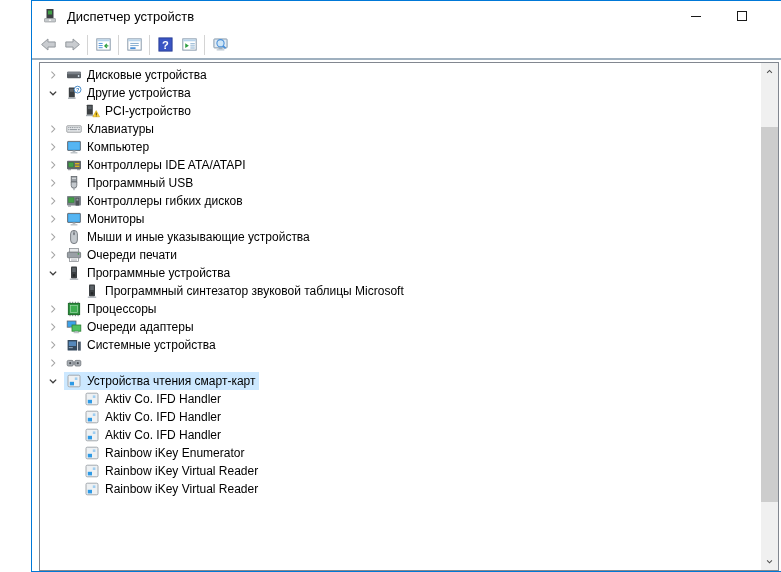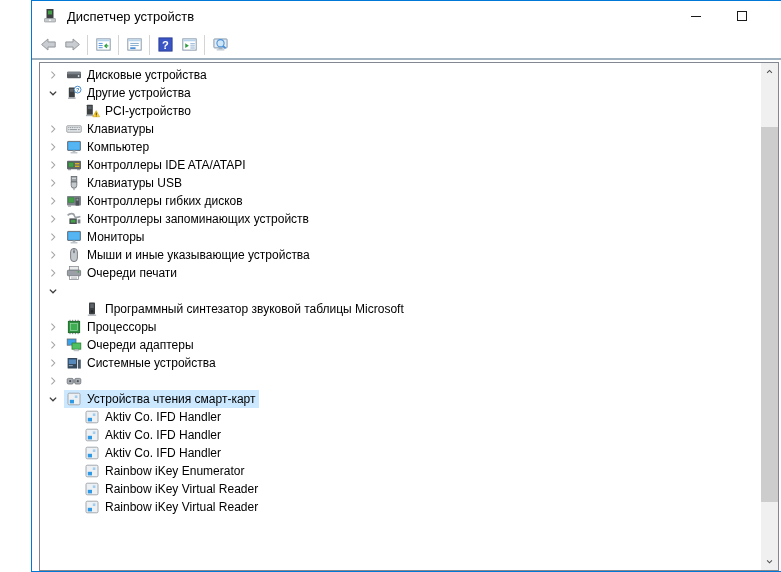--- a/index.html
+++ b/index.html
@@ -294,58 +294,40 @@
             <span class="rowbody">
               <span class="icon">
                 <svg viewBox="0 0 16 16">
                   <rect x="5.2" y="1.4" width="5.6" height="5.6" fill="#9aa0a6" stroke="#63686d" stroke-width="0.8"></rect>
                   <rect x="6.4" y="2.7" width="1.2" height="1.2" fill="#fff"></rect>
                   <rect x="8.4" y="2.7" width="1.2" height="1.2" fill="#fff"></rect>
                   <path d="M5.2 7 h5.6 v3.4 a2.8 2.8 0 0 1 -5.6 0 Z" fill="#c3c8cd" stroke="#63686d" stroke-width="0.8"></path>
                   <rect x="7.4" y="12.6" width="1.2" height="2.6" fill="#9aa0a6"></rect>
                 </svg>
               </span>
-              <span class="rlabel">Клавиатуры USB</span>
+              <span class="rlabel">Программный USB</span>
             </span>
           </div>
           <div class="trow lvl1">
             <span class="chev">
               <svg viewBox="0 0 16 16">
                 <path d="M6.2 4.2 L10 8 L6.2 11.8" fill="none" stroke="#a0a0a0" stroke-width="1.2"></path>
               </svg>
             </span>
             <span class="rowbody">
               <span class="icon">
                 <svg viewBox="0 0 16 16">
                   <rect x="1" y="3" width="14" height="9.6" rx="0.8" fill="#7d838a"></rect>
                   <rect x="2.6" y="4.8" width="5.4" height="4.6" fill="#43a047" stroke="#2c7f34" stroke-width="0.5"></rect>
                   <rect x="9.6" y="4.8" width="3.6" height="7.8" fill="#4b5055"></rect>
                   <rect x="10.4" y="5.6" width="2" height="2" fill="#9aa0a6"></rect>
                   <rect x="2" y="12.6" width="3" height="1" fill="#8a9096"></rect>
                 </svg>
               </span>
               <span class="rlabel">Контроллеры гибких дисков</span>
-            </span>
-          </div>
-          <div class="trow lvl1">
-            <span class="chev">
-              <svg viewBox="0 0 16 16">
-                <path d="M6.2 4.2 L10 8 L6.2 11.8" fill="none" stroke="#a0a0a0" stroke-width="1.2"></path>
-              </svg>
-            </span>
-            <span class="rowbody">
-              <span class="icon">
-                <svg viewBox="0 0 16 16">
-                  <path d="M1.6 4.4 C4 1.8 8 2.2 8.4 4.8 C8.8 7.2 12 6.4 14.4 5.6" stroke="#9aa0a6" stroke-width="1.6" fill="none"></path>
-                  <rect x="3.4" y="7.4" width="7.4" height="5.6" fill="#4b5055"></rect>
-                  <rect x="4.8" y="8.8" width="4.6" height="2.8" fill="#43a047"></rect>
-                  <rect x="11.6" y="8.4" width="2.8" height="4" fill="#7d838a"></rect>
-                </svg>
-              </span>
-              <span class="rlabel">Контроллеры запоминающих устройств</span>
             </span>
           </div>
           <div class="trow lvl1">
             <span class="chev">
               <svg viewBox="0 0 16 16">
                 <path d="M6.2 4.2 L10 8 L6.2 11.8" fill="none" stroke="#a0a0a0" stroke-width="1.2"></path>
               </svg>
             </span>
             <span class="rowbody">
               <span class="icon">
@@ -394,20 +376,31 @@
                 </svg>
               </span>
               <span class="rlabel">Очереди печати</span>
             </span>
           </div>
           <div class="trow lvl1">
             <span class="chev">
               <svg viewBox="0 0 16 16">
                 <path d="M4.4 6.4 L8 10 L11.6 6.4" fill="none" stroke="#3c3c3c" stroke-width="1.5"></path>
               </svg>
+            </span>
+            <span class="rowbody">
+              <span class="icon">
+                <svg viewBox="0 0 16 16">
+                  <rect x="5" y="1.4" width="6" height="12" rx="0.8" fill="#3b3f42"></rect>
+                  <rect x="6.2" y="2.8" width="3.6" height="4.2" fill="#5d6368"></rect>
+                  <circle cx="8" cy="10.4" r="1.3" fill="#25282a"></circle>
+                  <rect x="3.8" y="13.6" width="8.4" height="1.2" fill="#a7adb3"></rect>
+                </svg>
+              </span>
+              <span class="rlabel">Программные устройства</span>
             </span>
           </div>
           <div class="trow lvl2">
             <span class="chev"></span>
             <span class="rowbody">
               <span class="icon">
                 <svg viewBox="0 0 16 16">
                   <rect x="5" y="1.4" width="6" height="12" rx="0.8" fill="#3b3f42"></rect>
                   <rect x="6.2" y="2.8" width="3.6" height="4.2" fill="#5d6368"></rect>
                   <circle cx="8" cy="10.4" r="1.3" fill="#25282a"></circle>

